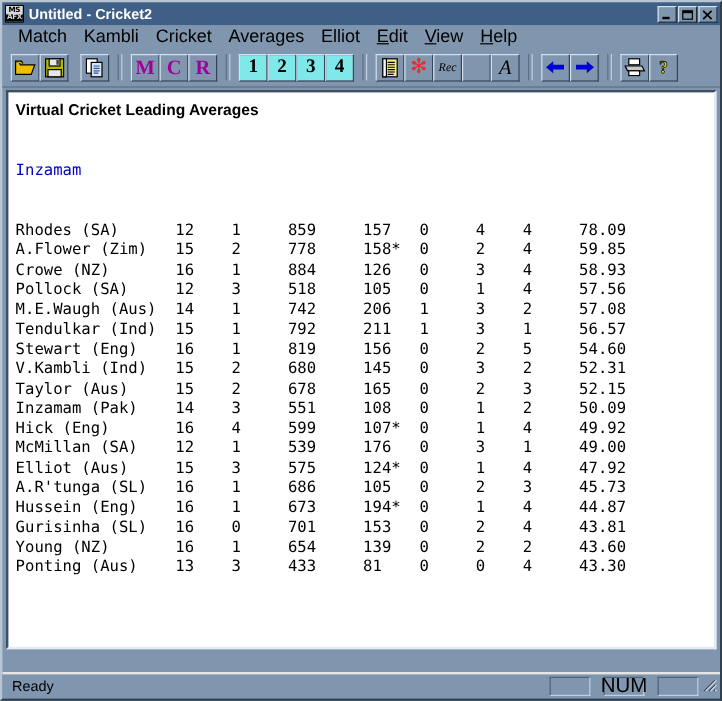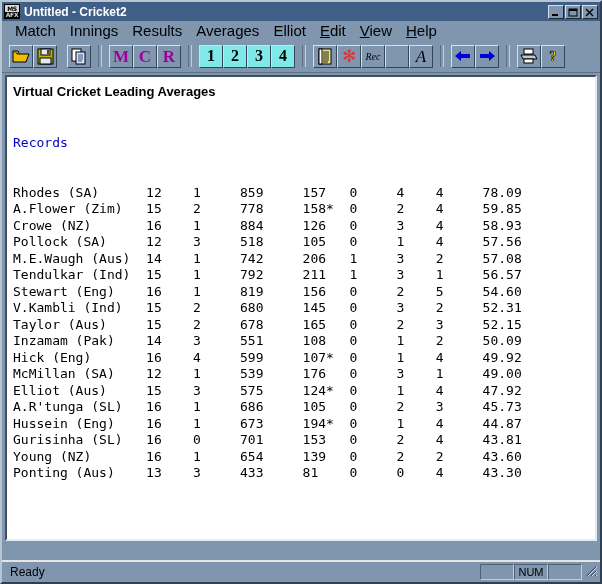--- a/index.html
+++ b/index.html
@@ -202,22 +202,22 @@
     padding-left: 6px;
     font-family: "Liberation Sans", sans-serif;
   }
   .status-pane {
     box-sizing: border-box;
     height: 16px;
     border-top: 1px solid #4e6175;
     border-left: 1px solid #4e6175;
     border-right: 1px solid #c3d0dc;
     border-bottom: 1px solid #c3d0dc;
-    margin-left: 0;
-    font-size: 11px;
+    margin-left: 11px;
+    font-size: 17px;
     color: #000;
     display: flex;
     align-items: center;
     justify-content: center;
     font-family: "Liberation Sans", sans-serif;
   }
   .sp-w { width: 34px; }
   #grip { width: 14px; height: 16px; margin-left: 2px; position: relative; flex:none; }
 </style>
 </head>
@@ -245,22 +245,22 @@
     </div>
     <div class="caption-btn">
       <svg width="10" height="9" viewBox="0 0 10 9">
         <path d="M1 1 L8 8 M8 1 L1 8" stroke="#000" stroke-width="1.4" fill="none"></path>
       </svg>
     </div>
   </div>
 
   <div id="menu-bar">
     <div class="menu-item"><span>Match</span></div>
-    <div class="menu-item"><span>Innings</span></div>
-    <div class="menu-item"><span>Results</span></div>
+    <div class="menu-item"><span>Kambli</span></div>
+    <div class="menu-item"><span>Cricket</span></div>
     <div class="menu-item"><span>Averages</span></div>
     <div class="menu-item"><span>Elliot</span></div>
     <div class="menu-item"><span class="mnem"><u>E</u>dit</span></div>
     <div class="menu-item"><span class="mnem"><u>V</u>iew</span></div>
     <div class="menu-item"><span class="mnem"><u>H</u>elp</span></div>
   </div>
 
   <div id="toolbar">
 
     <div class="tb-btn">
@@ -370,21 +370,21 @@
       <svg width="14" height="16" viewBox="0 0 14 16">
         <text x="7" y="13" font-family="Liberation Serif, serif" font-size="15" font-weight="bold" fill="#e8e000" stroke="#000" stroke-width="0.6" text-anchor="middle">?</text>
       </svg>
     </div>
 
   </div>
 
   <div id="client-area">
     <div id="doc-heading">Virtual Cricket Leading Averages</div>
     <div id="report">
-      <div class="section">Records</div>
+      <div class="section">Inzamam</div>
       <div id="report-rows"><div class="datarow">Rhodes (SA)      12    1     859     157   0     4    4     78.09</div><div class="datarow">A.Flower (Zim)   15    2     778     158*  0     2    4     59.85</div><div class="datarow">Crowe (NZ)       16    1     884     126   0     3    4     58.93</div><div class="datarow">Pollock (SA)     12    3     518     105   0     1    4     57.56</div><div class="datarow">M.E.Waugh (Aus)  14    1     742     206   1     3    2     57.08</div><div class="datarow">Tendulkar (Ind)  15    1     792     211   1     3    1     56.57</div><div class="datarow">Stewart (Eng)    16    1     819     156   0     2    5     54.60</div><div class="datarow">V.Kambli (Ind)   15    2     680     145   0     3    2     52.31</div><div class="datarow">Taylor (Aus)     15    2     678     165   0     2    3     52.15</div><div class="datarow">Inzamam (Pak)    14    3     551     108   0     1    2     50.09</div><div class="datarow">Hick (Eng)       16    4     599     107*  0     1    4     49.92</div><div class="datarow">McMillan (SA)    12    1     539     176   0     3    1     49.00</div><div class="datarow">Elliot (Aus)     15    3     575     124*  0     1    4     47.92</div><div class="datarow">A.R'tunga (SL)   16    1     686     105   0     2    3     45.73</div><div class="datarow">Hussein (Eng)    16    1     673     194*  0     1    4     44.87</div><div class="datarow">Gurisinha (SL)   16    0     701     153   0     2    4     43.81</div><div class="datarow">Young (NZ)       16    1     654     139   0     2    2     43.60</div><div class="datarow">Ponting (Aus)    13    3     433     81    0     0    4     43.30</div></div>
     </div>
   </div>
 
   <div id="status-bar">
     <div id="status-text">Ready</div>
     <div class="status-pane sp-w"></div>
     <div class="status-pane sp-w">NUM</div>
     <div class="status-pane sp-w"></div>
     <div id="grip">

